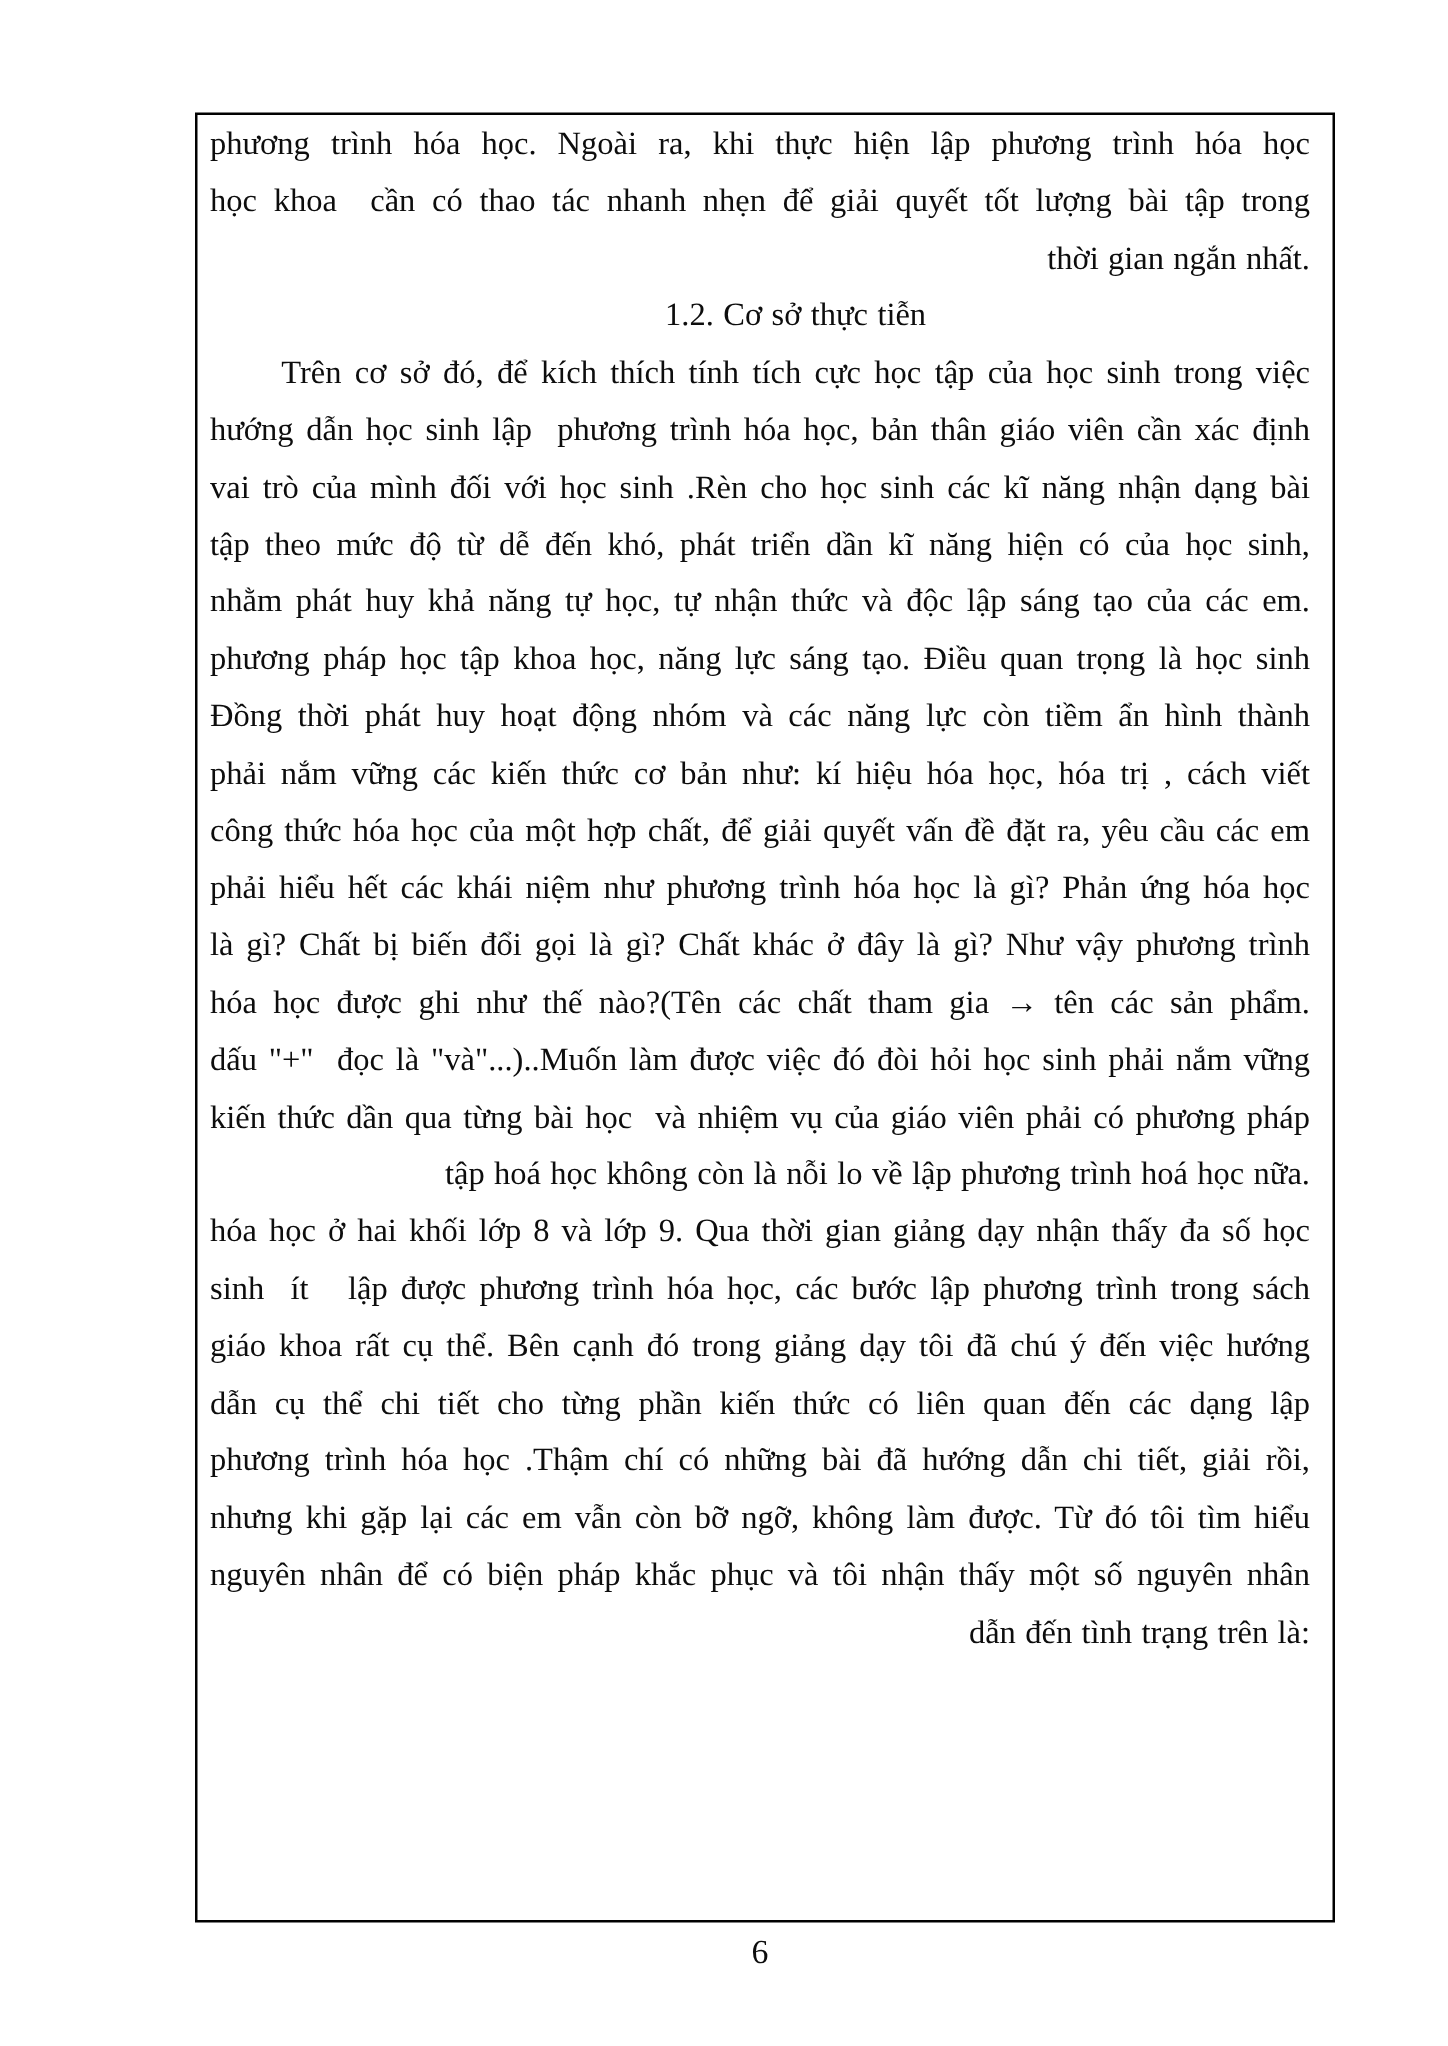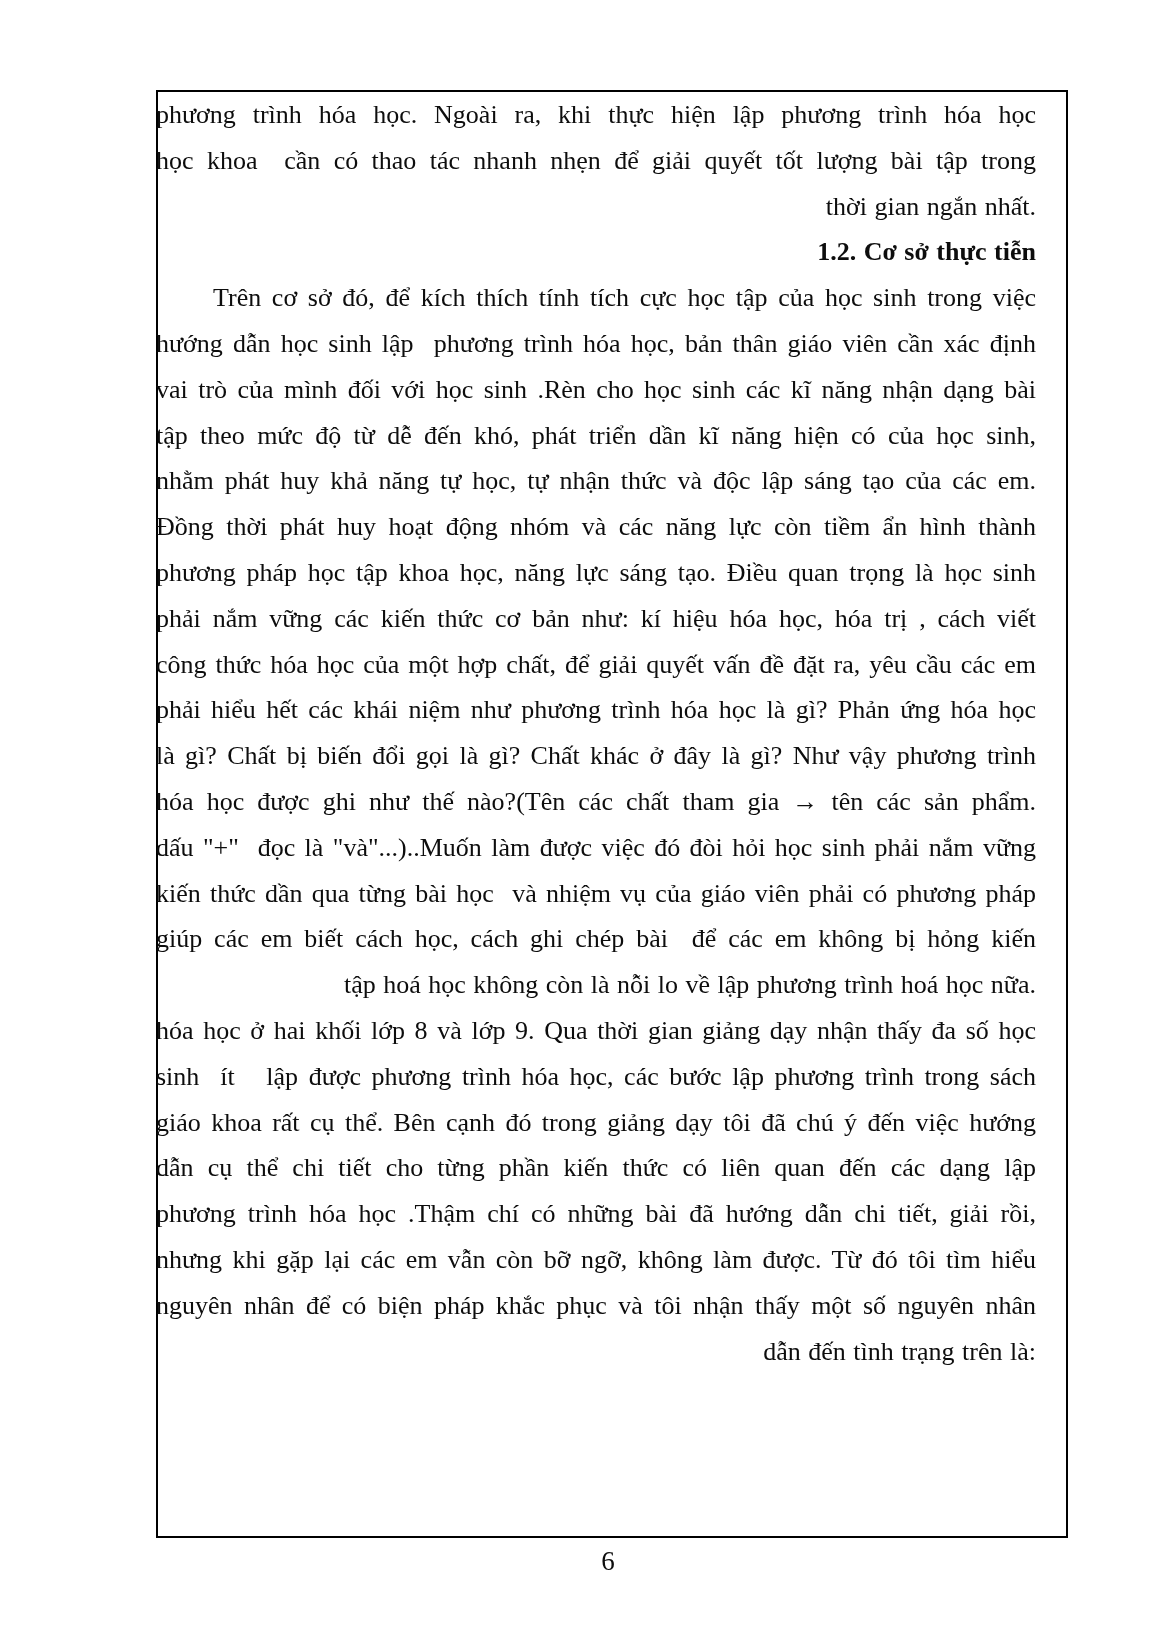--- a/index.html
+++ b/index.html
@@ -16,21 +16,21 @@
     position: absolute;
     left: 156px;
     top: 90px;
     width: 912px;
     height: 1448px;
     border: 2px solid #000000;
     background: #ffffff;
   }
   .text-body {
     position: absolute;
-    left: 156px;
+    left: 168px;
     top: 92px;
     width: 880px;
   }
   .line {
     font-size: 26px;
     line-height: 45.8px;
     height: 45.8px;
     overflow: hidden;
     text-align: justify;
     white-space: pre-wrap;
@@ -39,22 +39,22 @@
   
   .line.fill::after {
     content: "";
     display: inline-block;
     width: 100%;
     height: 0;
   }
   .line.last { text-align: right; }
   .line.indent { text-indent: 57px; }
   .line.heading {
-    font-weight: bold;
-    text-align: right;
+    font-weight: normal;
+    text-align: center;
     text-indent: 57px;
   }
   .page-number {
     position: absolute;
     left: 168px;
     top: 1543px;
     width: 880px;
     text-align: center;
     font-size: 27px;
     line-height: 36px;
@@ -69,30 +69,29 @@
 <div class="text-body">
     <div class="line fill">phương trình hóa học. Ngoài ra, khi thực hiện lập phương trình hóa học</div>
     <div class="line fill">học khoa  cần có thao tác nhanh nhẹn để giải quyết tốt lượng bài tập trong</div>
     <div class="line last">thời gian ngắn nhất.</div>
     <div class="line heading">1.2. Cơ sở thực tiễn</div>
     <div class="line fill indent">Trên cơ sở đó, để kích thích tính tích cực học tập của học sinh trong việc</div>
     <div class="line fill">hướng dẫn học sinh lập  phương trình hóa học, bản thân giáo viên cần xác định</div>
     <div class="line fill">vai trò của mình đối với học sinh .Rèn cho học sinh các kĩ năng nhận dạng bài</div>
     <div class="line fill">tập theo mức độ từ dễ đến khó, phát triển dần kĩ năng hiện có của học sinh,</div>
     <div class="line fill">nhằm phát huy khả năng tự học, tự nhận thức và độc lập sáng tạo của các em.</div>
+    <div class="line fill">phương pháp học tập khoa học, năng lực sáng tạo. Điều quan trọng là học sinh</div>
     <div class="line fill">Đồng thời phát huy hoạt động nhóm và các năng lực còn tiềm ẩn hình thành</div>
-    <div class="line fill">phương pháp học tập khoa học, năng lực sáng tạo. Điều quan trọng là học sinh</div>
     <div class="line fill">phải nắm vững các kiến thức cơ bản như: kí hiệu hóa học, hóa trị , cách viết</div>
     <div class="line fill">công thức hóa học của một hợp chất, để giải quyết vấn đề đặt ra, yêu cầu các em</div>
     <div class="line fill">phải hiểu hết các khái niệm như phương trình hóa học là gì? Phản ứng hóa học</div>
     <div class="line fill">là gì? Chất bị biến đổi gọi là gì? Chất khác ở đây là gì? Như vậy phương trình</div>
     <div class="line fill">hóa học được ghi như thế nào?(Tên các chất tham gia → tên các sản phẩm.</div>
     <div class="line fill">dấu "+"  đọc là "và"...)..Muốn làm được việc đó đòi hỏi học sinh phải nắm vững</div>
     <div class="line fill">kiến thức dần qua từng bài học  và nhiệm vụ của giáo viên phải có phương pháp</div>
-    <div class="line fill">giúp các em biết cách học, cách ghi chép bài  để các em không bị hỏng kiến</div>
     <div class="line last">tập hoá học không còn là nỗi lo về lập phương trình hoá học nữa.</div>
     <div class="line fill">hóa học ở hai khối lớp 8 và lớp 9. Qua thời gian giảng dạy nhận thấy đa số học</div>
     <div class="line fill">sinh  ít   lập được phương trình hóa học, các bước lập phương trình trong sách</div>
     <div class="line fill">giáo khoa rất cụ thể. Bên cạnh đó trong giảng dạy tôi đã chú ý đến việc hướng</div>
     <div class="line fill">dẫn cụ thể chi tiết cho từng phần kiến thức có liên quan đến các dạng lập</div>
     <div class="line fill">phương trình hóa học .Thậm chí có những bài đã hướng dẫn chi tiết, giải rồi,</div>
     <div class="line fill">nhưng khi gặp lại các em vẫn còn bỡ ngỡ, không làm được. Từ đó tôi tìm hiểu</div>
     <div class="line fill">nguyên nhân để có biện pháp khắc phục và tôi nhận thấy một số nguyên nhân</div>
     <div class="line last">dẫn đến tình trạng trên là:</div>
   </div>

